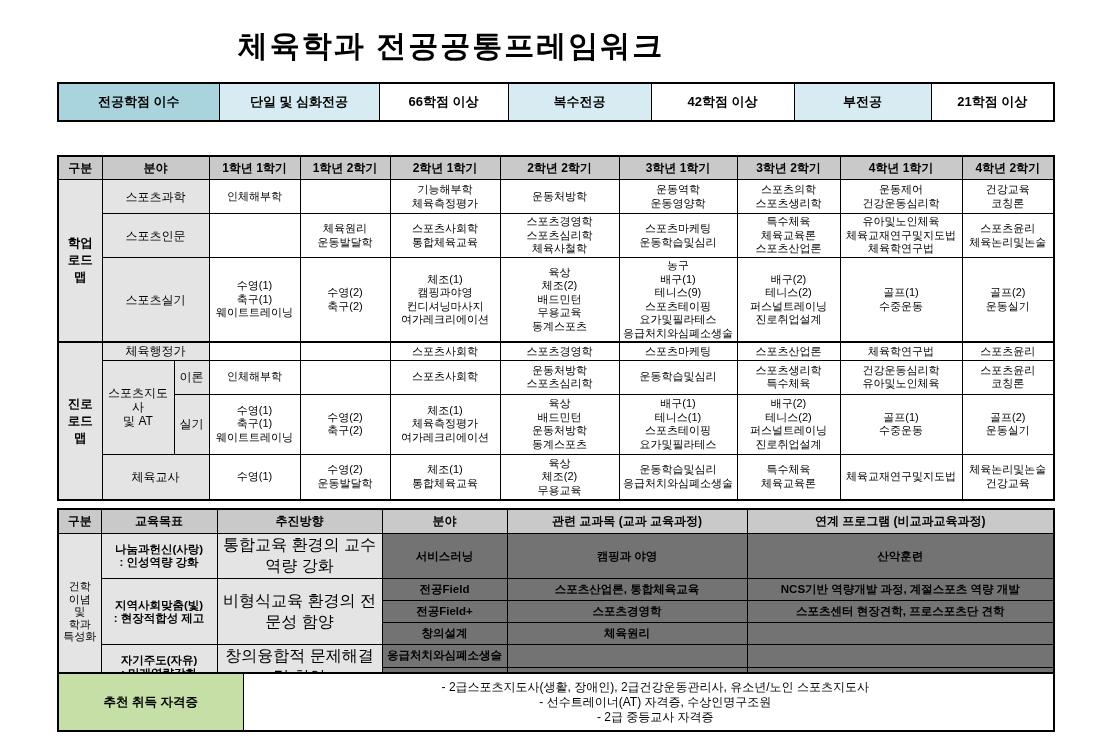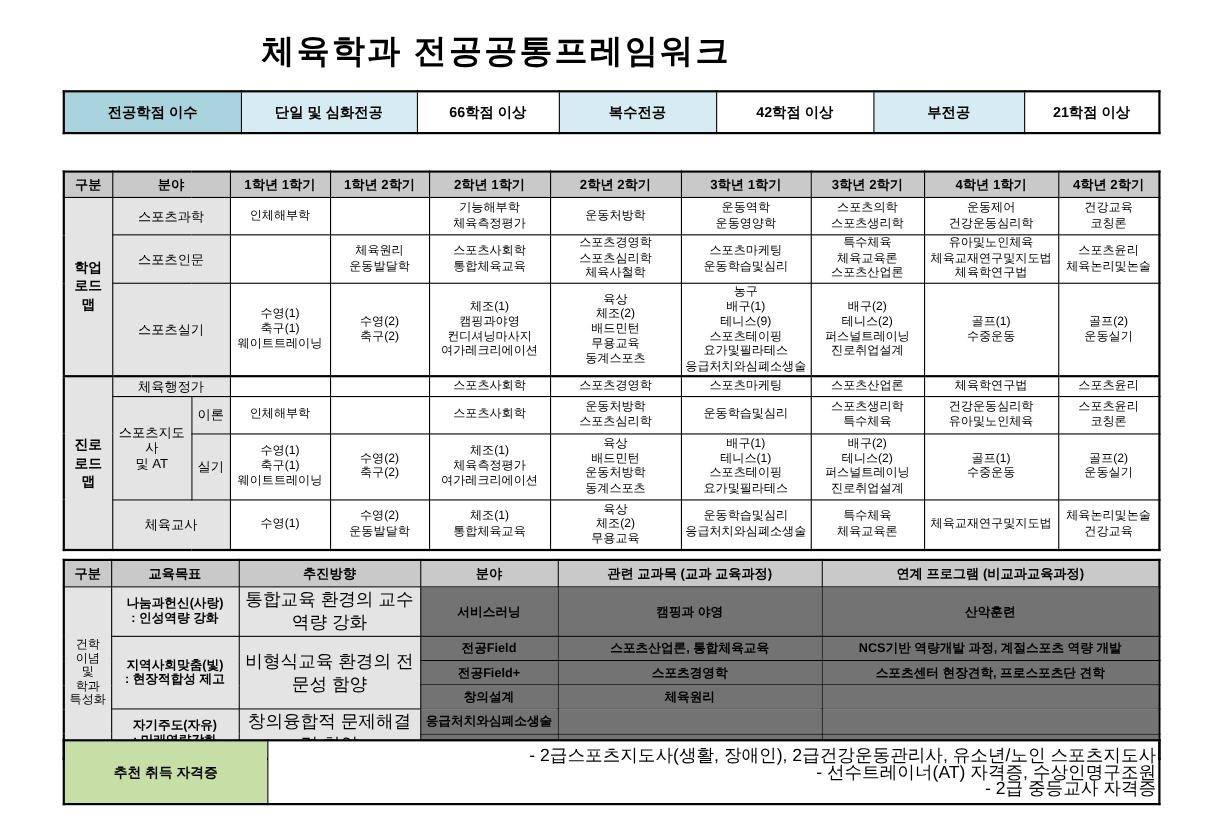--- a/index.html
+++ b/index.html
@@ -42,21 +42,21 @@
   .goals .gdata { background:#737373; font-size:11.5px; white-space:pre-line;font-weight:bold; }
   .goals .goal  { background:var(--cell_gray); font-size:11.5px; font-weight:bold;
                   line-height:13px; white-space:pre-line; }
   .goals .dir   { background:var(--cell_gray); font-size:16px; white-space:pre-line; }
   .goals .group { background:var(--cell_gray); font-size:11px; font-weight:normal;
                   line-height:12.5px; white-space:pre-line; }
 
   
   .certs { top:672px; }
   .certs .label { height:54px; font-size:12.5px; font-weight:bold; }
-  .certs .content { text-align:right; padding-left:16px; font-size:16px; line-height:15px; background:#fff; }
+  .certs .content { text-align:center; padding-left:16px; font-size:12px; line-height:15px; background:#fff; }
 </style>
 </head>
 <body>
 
 <div class="page">
 
   <div class="title">체육학과 전공공통프레임워크</div>
 
   <table class="tbl credits">
     <colgroup>

